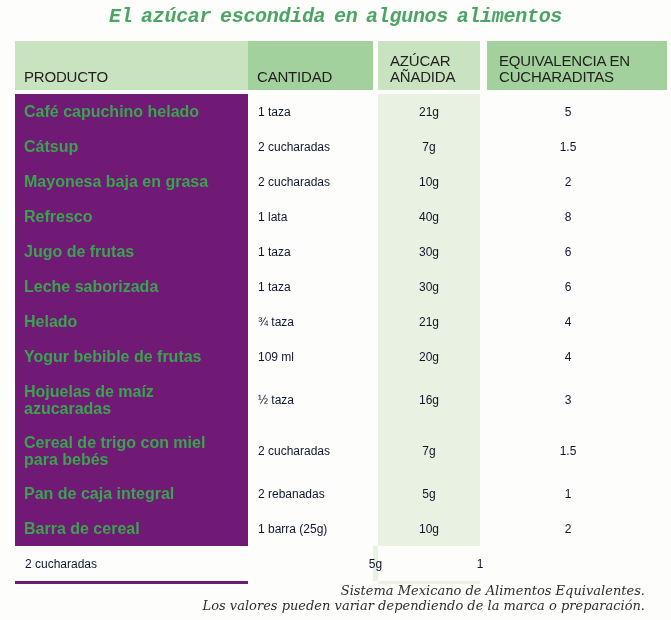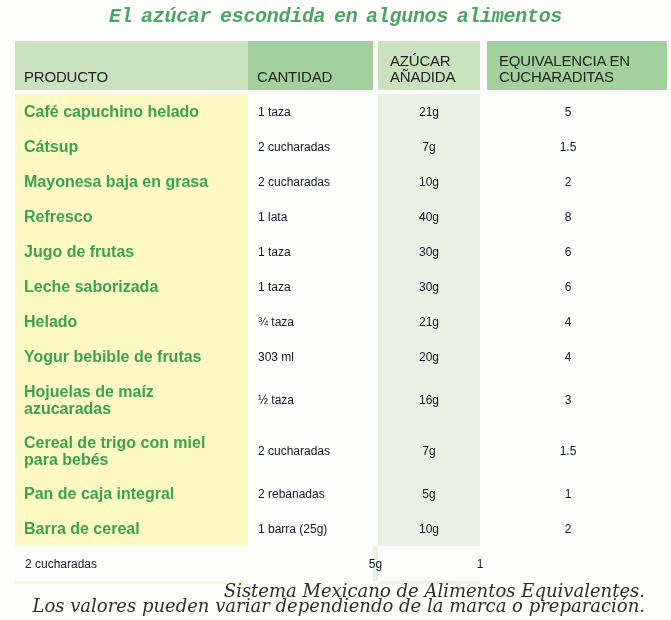--- a/index.html
+++ b/index.html
@@ -37,36 +37,36 @@
   .hcell.wrap2{padding-left:12px;}
   .seam{height:4px;}
   .row{height:35px;}
   .row.tall{height:51px;}
   .cell{
     display:flex;align-items:center;
     box-sizing:border-box;
     font-size:12px;color:#0f172a;
   }
   .cell.product{
-    background:#fef9c3;
+    background:#701a75;
     padding-left:9px;
     font-weight:bold;font-size:16px;line-height:17px;
     color:#3ba24f;
   }
   .cell.product span{max-width:212px;display:block;}
   .cell.qty{padding-left:10px;}
   .cell.sugar{background:#e9f1e3;justify-content:center;}
   .cell.spoons{justify-content:center;padding-right:18px;}
   .stripe-tail{height:3px;}
   .footer{
     position:absolute;top:583px;right:26px;
     text-align:right;
     font-family:"DejaVu Serif","Liberation Serif",serif;
     font-style:italic;
-    font-size:18px;line-height:15px;color:#2e2e2e;
+    font-size:13px;line-height:15px;color:#2e2e2e;
   }
 </style>
 </head>
 <body>
 
 <h1 class="page-title">El azúcar escondida en algunos alimentos</h1>
 
 <div class="table">
 
   <div class="grid-row header-row">
@@ -153,21 +153,21 @@
     <div></div>
     <div class="cell sugar">21g</div>
     <div></div>
     <div class="cell spoons">4</div>
   </div>
 
   <div class="grid-row row">
     <div class="cell product">
         <span>Yogur bebible de frutas</span>
       </div>
-    <div class="cell qty">303 ml</div>
+    <div class="cell qty">109 ml</div>
     <div></div>
     <div class="cell sugar">20g</div>
     <div></div>
     <div class="cell spoons">4</div>
   </div>
 
   <div class="grid-row row tall">
     <div class="cell product">
         <span>Hojuelas de maíz azucaradas</span>
       </div>

